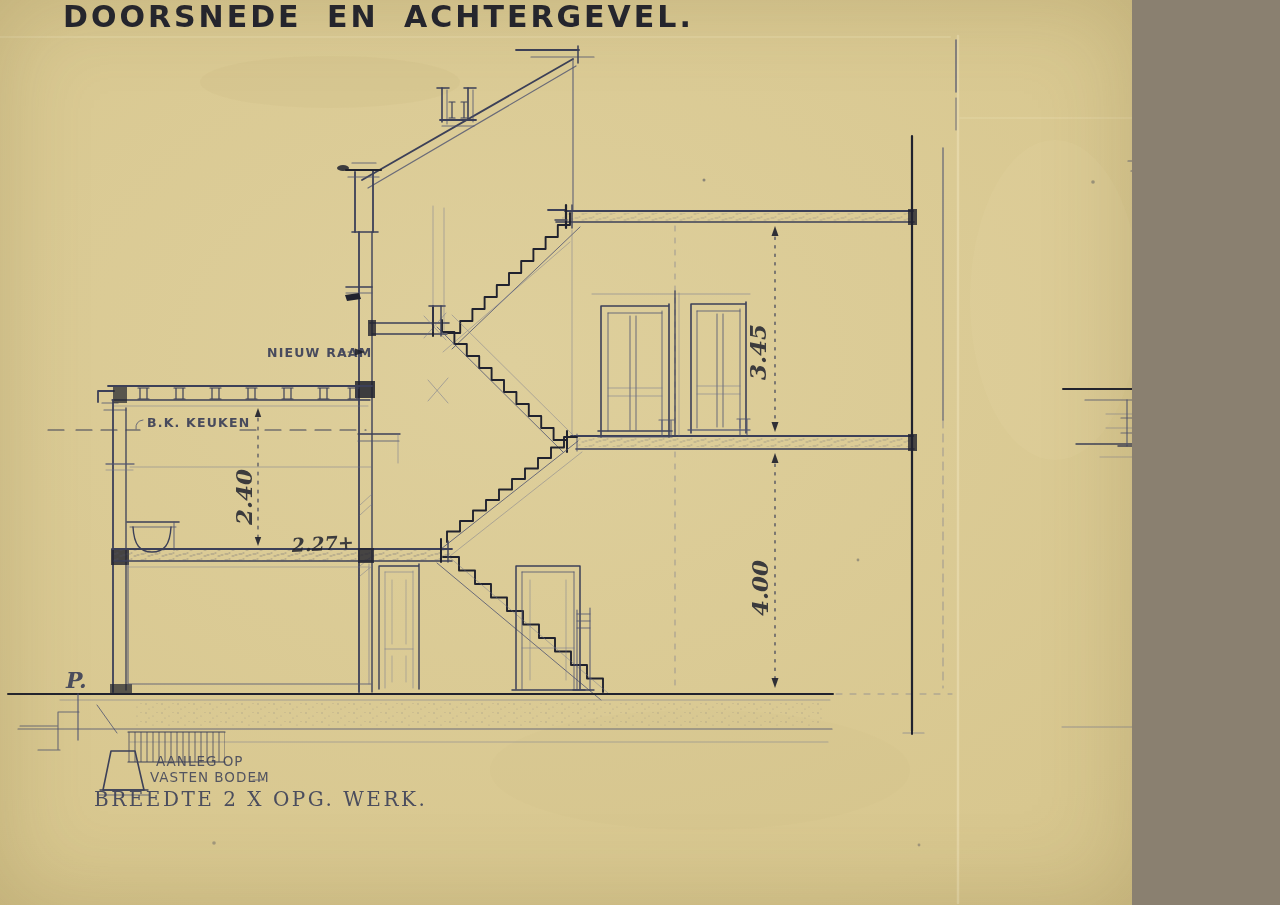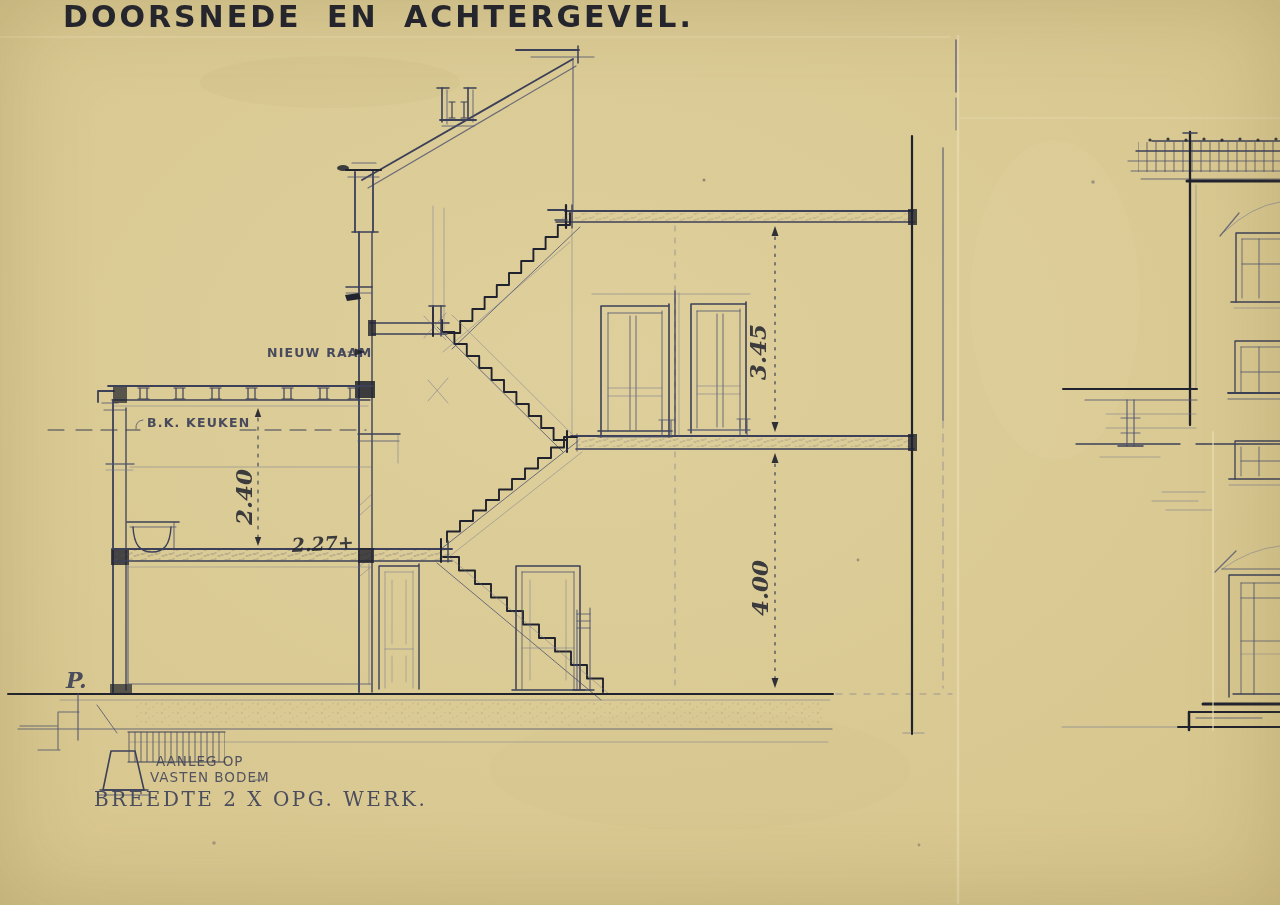--- a/index.html
+++ b/index.html
@@ -1,16 +1,16 @@
 <!DOCTYPE html>
 <html style="--paper: #d9c893; --paper-light: #e3d4a0; --paper-shadow: #c9b87e; --ink-strong: #20222e; --ink: #3c4058; --ink-medium: #4d5270; --ink-faint: #6b708e; --scan-black: #0b0b0b; --scan-white: #f6f4ea;"><head>
 <meta charset="utf-8">
 <style>
   html,body{margin:0;padding:0;background:#8a8070;}
-  .paper{position:relative;width:1280px;height:905px;overflow:hidden;
+  .paper{position:relative;width:1132px;height:905px;overflow:hidden;
     background:radial-gradient(1500px 1050px at 45% 40%, #decf9c 0%, #d8c78f 55%, #cdbb80 100%);}
   .paper::after{content:"";position:absolute;inset:0;pointer-events:none;
     box-shadow:inset 0 0 90px rgba(110,90,40,.22);}
   svg{position:absolute;left:0;top:0;}
   svg path, svg line, svg polyline{fill:none;stroke-linecap:round;stroke-linejoin:round;}
   .i1{stroke:var(--ink-strong,#20222e);}
   .i2{stroke:var(--ink,#3c4058);}
   .i3{stroke:var(--ink-medium,#4d5270);opacity:.8;}
   .i4{stroke:var(--ink-faint,#6b708e);opacity:.55;}
   .fillInk{fill:var(--ink-strong,#20222e);stroke:none;}

